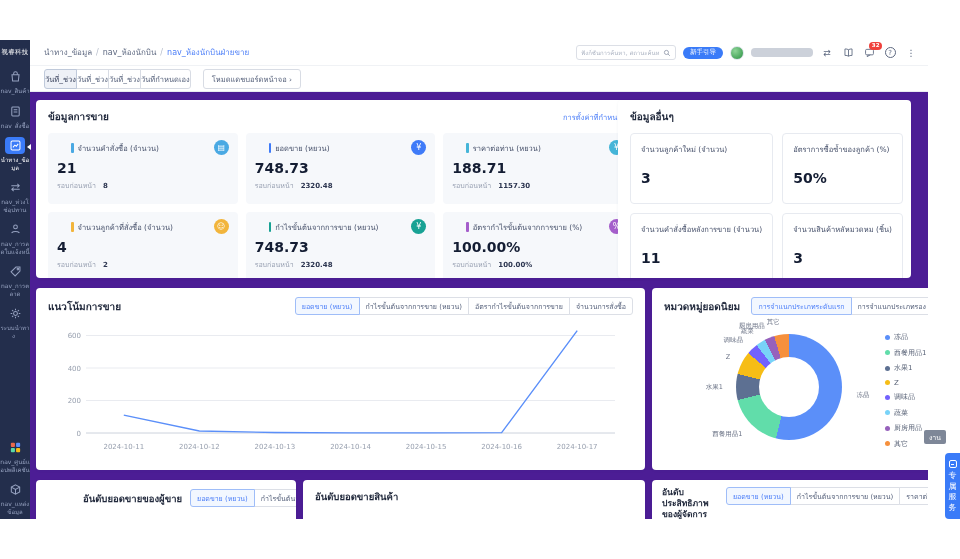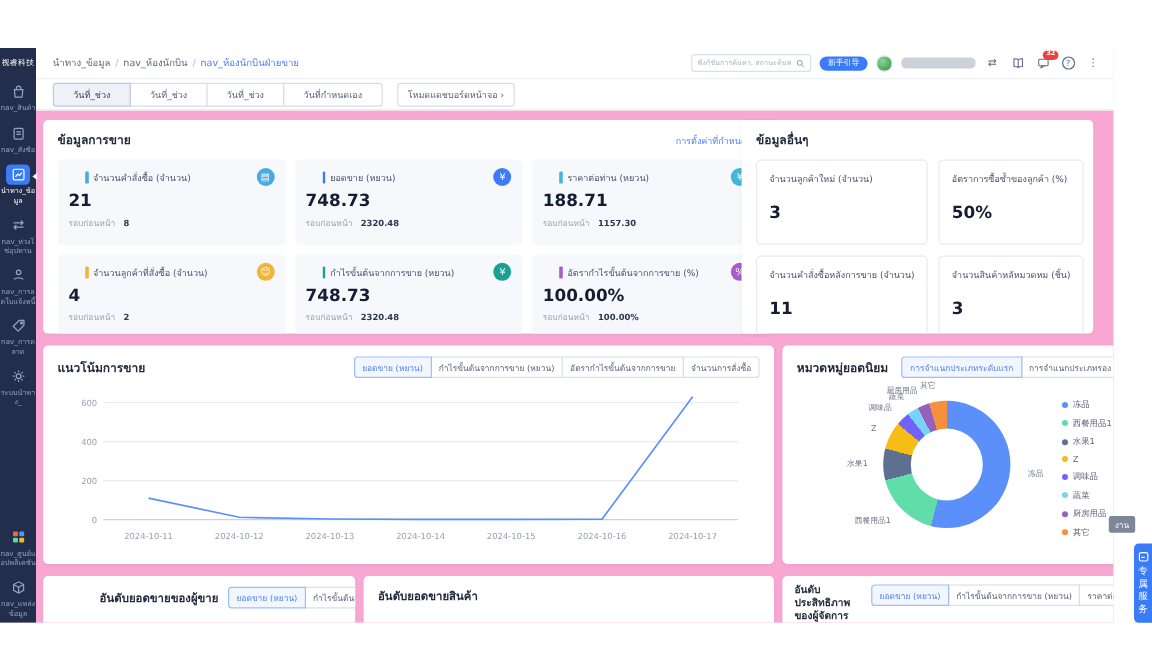--- a/index.html
+++ b/index.html
@@ -33,28 +33,28 @@
   .avatar { width:14px; height:14px; border-radius:50%; background:radial-gradient(circle at 35% 32%,#8ed598 0%,#47a55b 70%,#2d7a3e 100%); border:1px solid #e0e5ec; flex:none; }
   .name-blur { width:62px; height:9px; border-radius:4px; background:#ccd1da; }
   .hbtn { width:14px; height:15px; display:flex; align-items:center; justify-content:center; color:#5d6880; font-size:9px; position:relative; cursor:pointer; }
   .hbtn svg { width:11px; height:11px; }
   .badge { position:absolute; top:-3px; right:-6px; background:#f0413c; color:#fff; font-size:5.5px; line-height:7.5px; padding:0 2.5px; border-radius:4px; font-weight:bold; }
   .qmark { width:11px; height:11px; border:1px solid #5d6880; border-radius:50%; font-size:7px; display:flex; align-items:center; justify-content:center; }
 
   
   .filterbar { position:absolute; left:30px; top:26px; right:0; height:26px; background:#fff; display:flex; align-items:center; padding:0 14px; border-bottom:1px solid #e9ecf1; z-index:4; }
   .ftabs { display:flex; }
-  .ftab { font-size:7.5px; color:#55607a; background:#fff; border:1px solid #d8dce4; padding:3px 16px; margin-left:-1px; cursor:pointer; white-space:nowrap; font-family:inherit; }
+  .ftab { font-size:7.5px; color:#55607a; background:#fff; border:1px solid #d8dce4; padding:3px 0; margin-left:-1px; cursor:pointer; white-space:nowrap; font-family:inherit; }
   .ftab:first-child { margin-left:0; border-radius:3px 0 0 3px; }
   .ftab:last-child { border-radius:0 3px 3px 0; }
   .ftab.sel { background:#eef1f7; border-color:#bfc9da; color:#39425c; position:relative; z-index:1; }
   .fmode { font-size:7.5px; color:#55607a; background:#fff; border:1px solid #d8dce4; border-radius:3px; padding:3px 8px; margin-left:12px; cursor:pointer; white-space:nowrap; font-family:inherit; }
 
   
-  .content { position:absolute; left:30px; top:52px; right:0; bottom:0; background:#f9a8d4; overflow:hidden; }
+  .content { position:absolute; left:30px; top:52px; right:0; bottom:0; background:#4c1d95; overflow:hidden; }
   .panel { position:absolute; background:#fff; border-radius:4px; box-shadow:0 1px 3px rgba(40,60,100,.06); padding:9px 12px; overflow:hidden; }
   #sales-panel { left:6px; top:8px;  width:609px; height:178px; }
   #other-panel { left:588px; top:8px; width:293px; height:178px; }
   #trend-panel { left:6px; top:196px; width:609px; height:182px; }
   #cat-panel   { left:622px; top:196px; width:293px; height:182px; }
   #b1 { left:6px;   top:388px; width:260px; height:56px;padding-left:47px; }
   #b2 { left:273px; top:388px; width:342px; height:56px; }
   #b3 { left:622px; top:388px; width:293px; height:56px; padding:7px 10px; }
   .panel-head { display:flex; align-items:center; justify-content:space-between; }
   .panel-title { font-size:10px; font-weight:bold; color:#222a3d; }

